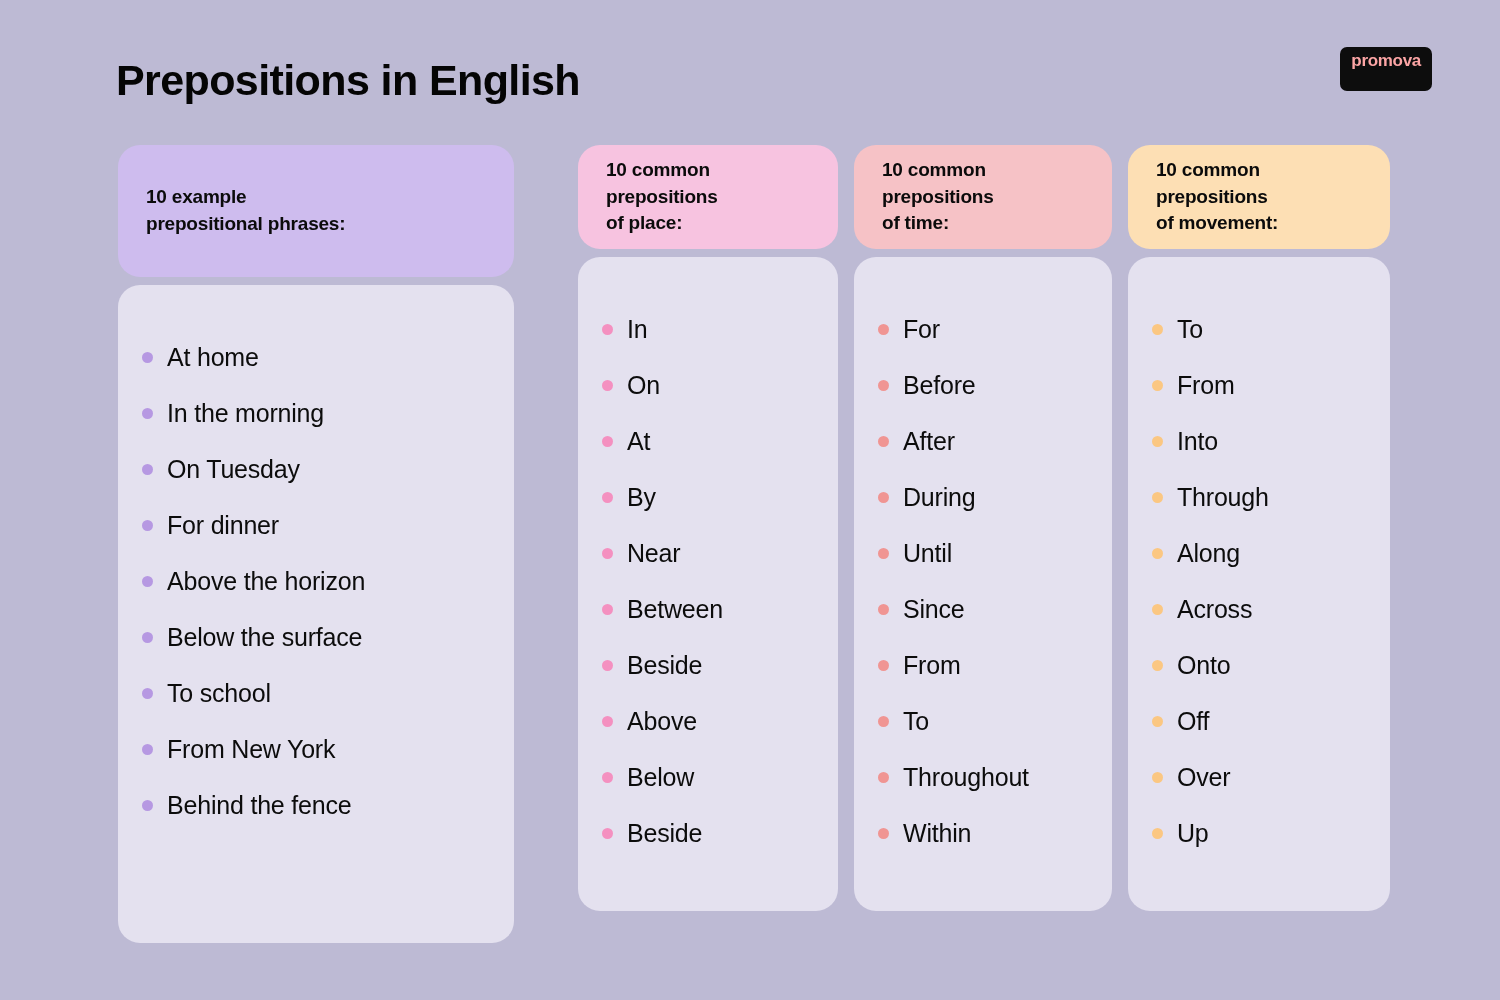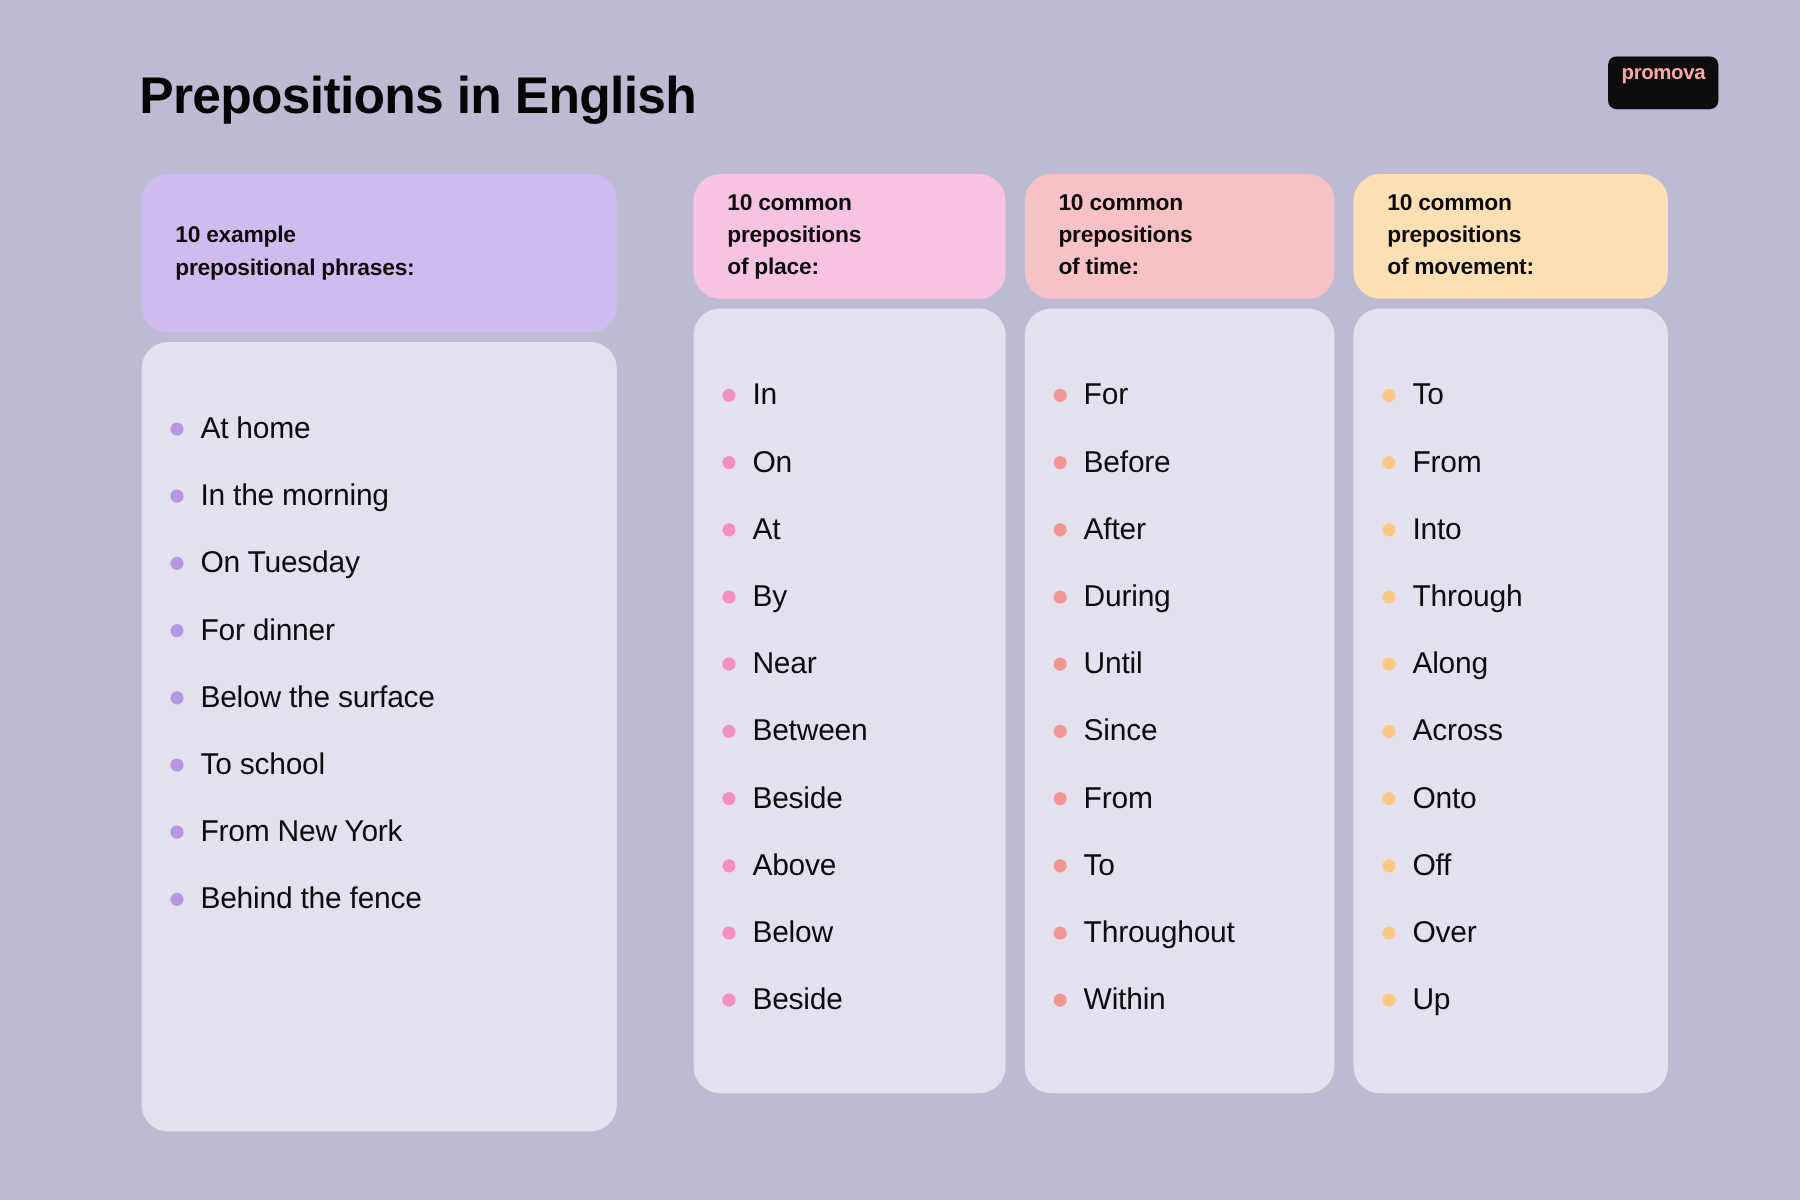--- a/index.html
+++ b/index.html
@@ -146,20 +146,24 @@
         <li class="item">
             <span class="bullet" style="background: rgb(182, 152, 226);"></span>
             <span class="item-label">On Tuesday</span>
           </li>
         <li class="item">
             <span class="bullet" style="background: rgb(182, 152, 226);"></span>
             <span class="item-label">For dinner</span>
           </li>
         <li class="item">
             <span class="bullet" style="background: rgb(182, 152, 226);"></span>
+            <span class="item-label">Above the horizon</span>
+          </li>
+        <li class="item">
+            <span class="bullet" style="background: rgb(182, 152, 226);"></span>
             <span class="item-label">Below the surface</span>
           </li>
         <li class="item">
             <span class="bullet" style="background: rgb(182, 152, 226);"></span>
             <span class="item-label">To school</span>
           </li>
         <li class="item">
             <span class="bullet" style="background: rgb(182, 152, 226);"></span>
             <span class="item-label">From New York</span>
           </li>

